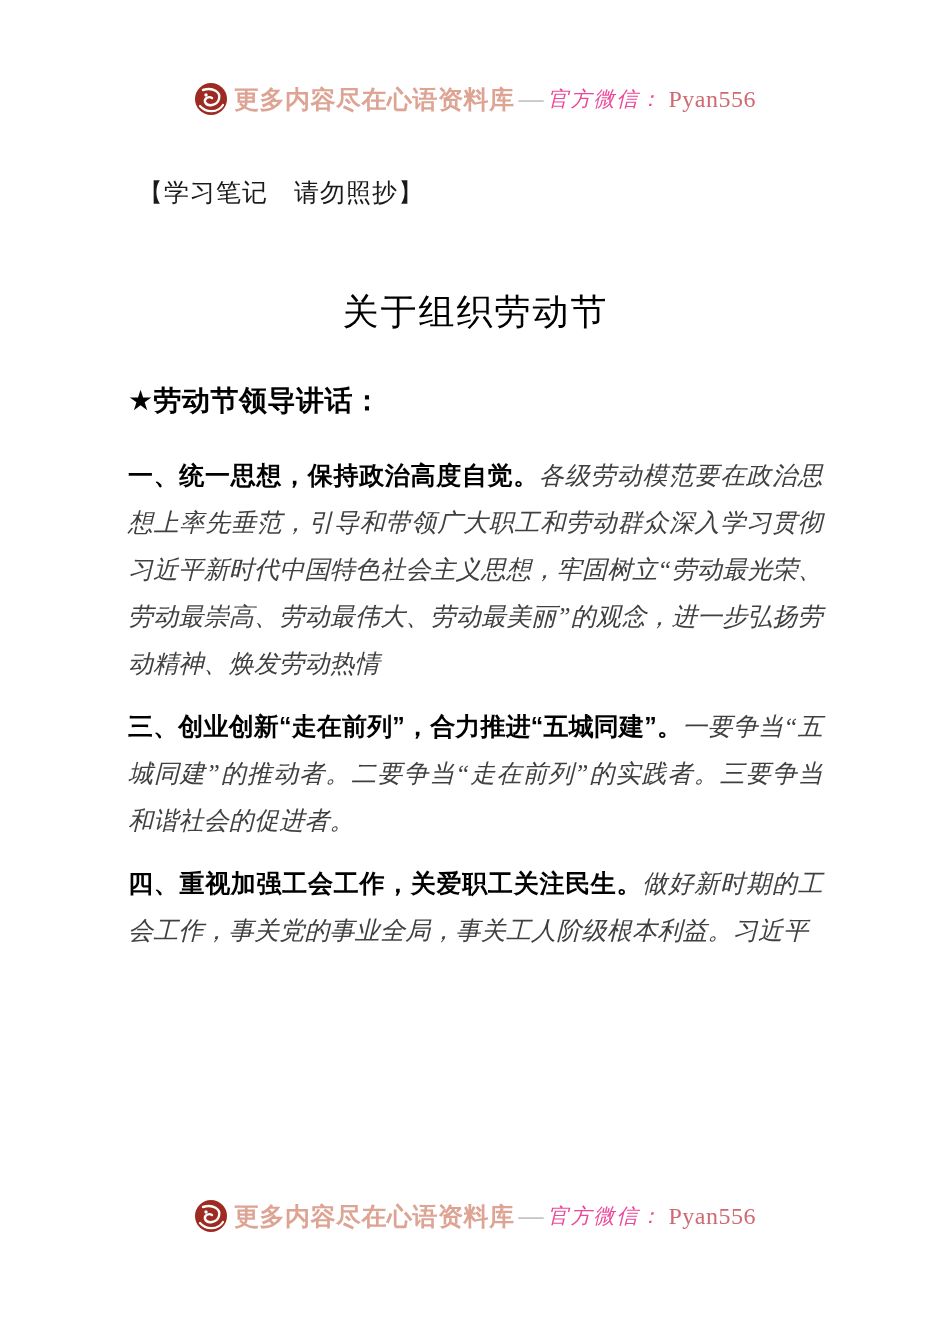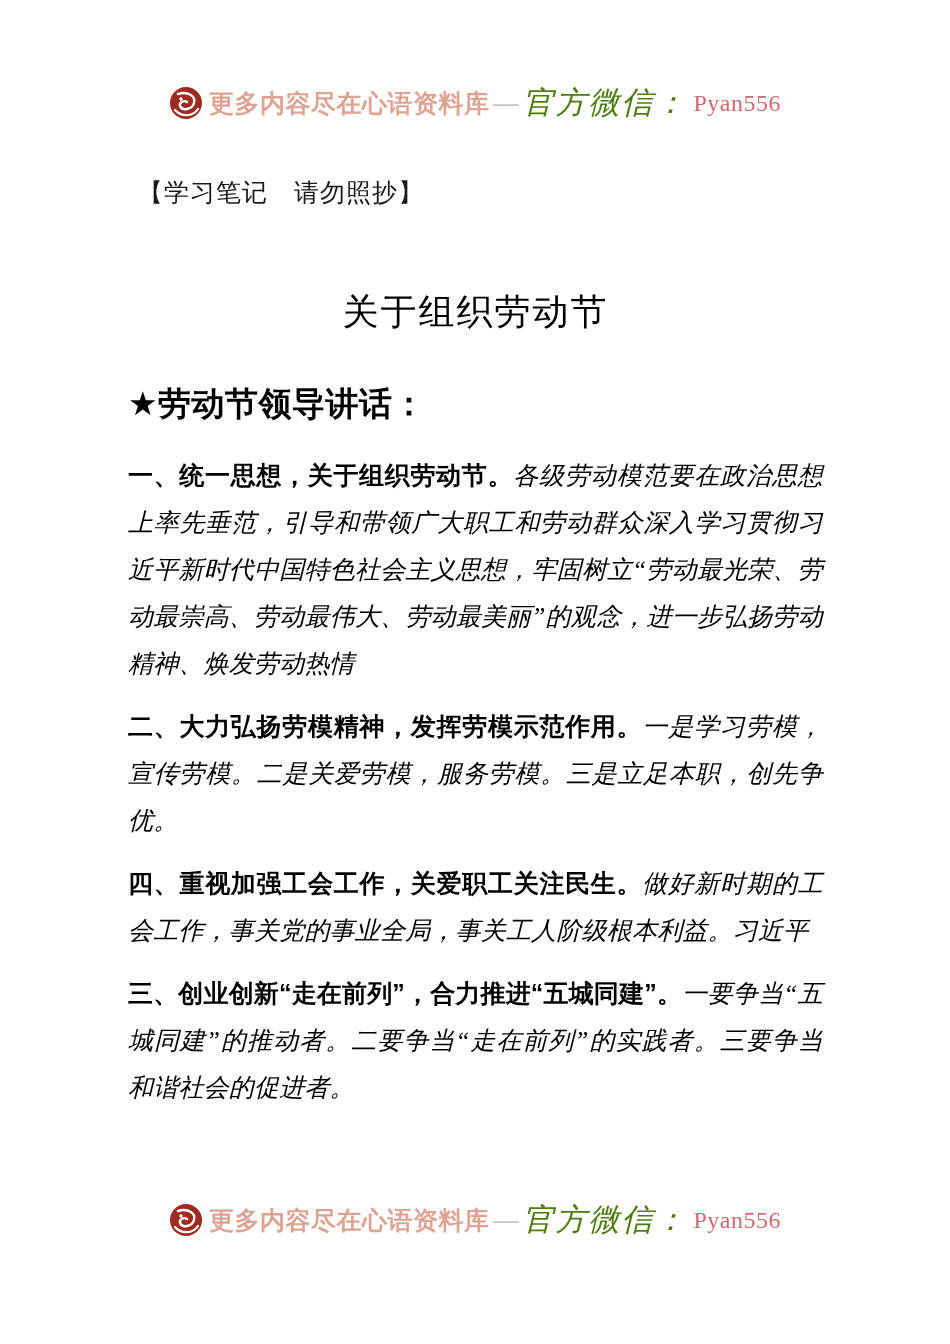--- a/index.html
+++ b/index.html
@@ -55,23 +55,23 @@
     color: #dda494;
   }
   .wm-dash {
     font-size: 25px;
     font-weight: 700;
     color: #c9c6c4;
     margin: 0 -2px;
   }
   .wm-sub {
     font-family: Liberation Sans, sans-serif;
-    font-size: 31px;
+    font-size: 21px;
     font-style: italic;
-    color: #4d7c0f;
+    color: #ec4899;
     letter-spacing: 2px;
   }
   .wm-id {
     font-family: Liberation Serif, serif;
     font-size: 24px;
     color: #cf6a72;
     letter-spacing: 0.5px;
   }
 
   
@@ -106,21 +106,21 @@
     letter-spacing: 2px;
     color: #000;
   }
 
   .section-head {
     position: absolute;
     top: 382px;
     left: 0;
     font-family: "Liberation Sans", "DejaVu Sans", sans-serif;
     font-weight: 700;
-    font-size: 33px;
+    font-size: 28px;
     letter-spacing: 0.5px;
     color: #000;
   }
 
   .body-flow {
     position: absolute;
     top: 452px;
     left: 0;
     width: 695px;
   }
@@ -140,21 +140,21 @@
   .lead {
     font-family: "Liberation Sans", "DejaVu Sans", sans-serif;
     font-weight: 700;
     color: #000;
     letter-spacing: 0;
   }
   .rest {
     font-family: "Liberation Serif", "DejaVu Serif", serif;
     font-style: italic;
     font-weight: 400;
-    color: #000000;
+    color: #404040;
   }
 </style>
 </head>
 <body>
 
 <div class="page">
 
   <div class="watermark header">
     <span class="wm-logo">
       <svg viewBox="0 0 34 34" xmlns="http://www.w3.org/2000/svg" aria-hidden="true">
@@ -174,33 +174,30 @@
 
     <div class="note-line">【学习笔记　请勿照抄】</div>
 
     <div class="doc-title">关于组织劳动节</div>
 
     <div class="section-head">★劳动节领导讲话：</div>
 
     <div class="body-flow">
 
       <p class="para">
-        <span class="lead">一、统一思想，关于组织劳动节。</span><span class="rest">各级劳动模范要在政治思想上率先垂范，引导和带领广大职工和劳动群众深入学习贯彻习近平新时代中国特色社会主义思想，牢固树立“劳动最光荣、劳动最崇高、劳动最伟大、劳动最美丽”的观念，进一步弘扬劳动精神、焕发劳动热情</span>
+        <span class="lead">一、统一思想，保持政治高度自觉。</span><span class="rest">各级劳动模范要在政治思想上率先垂范，引导和带领广大职工和劳动群众深入学习贯彻习近平新时代中国特色社会主义思想，牢固树立“劳动最光荣、劳动最崇高、劳动最伟大、劳动最美丽”的观念，进一步弘扬劳动精神、焕发劳动热情</span>
       </p>
 
+
       <p class="para">
-        <span class="lead">二、大力弘扬劳模精神，发挥劳模示范作用。</span><span class="rest">一是学习劳模，宣传劳模。二是关爱劳模，服务劳模。三是立足本职，创先争优。</span>
+        <span class="lead">三、创业创新“走在前列”，合力推进“五城同建”。</span><span class="rest">一要争当“五城同建”的推动者。二要争当“走在前列”的实践者。三要争当和谐社会的促进者。</span>
       </p>
 
       <p class="para">
         <span class="lead">四、重视加强工会工作，关爱职工关注民生。</span><span class="rest">做好新时期的工会工作，事关党的事业全局，事关工人阶级根本利益。习近平</span>
-      </p>
-
-      <p class="para">
-        <span class="lead">三、创业创新“走在前列”，合力推进“五城同建”。</span><span class="rest">一要争当“五城同建”的推动者。二要争当“走在前列”的实践者。三要争当和谐社会的促进者。</span>
       </p>
 
     </div>
   </div>
 
   <div class="watermark footer">
     <span class="wm-logo">
       <svg viewBox="0 0 34 34" xmlns="http://www.w3.org/2000/svg" aria-hidden="true">
         <circle cx="17" cy="17" r="16" fill="#9e2b22"></circle>
         <path d="M9 8 C19 5, 27 10, 25 17 C23 24, 13 25, 11 20 C10 16, 15 14, 18 16" fill="none" stroke="#ffffff" stroke-width="2.4" stroke-linecap="round"></path>

